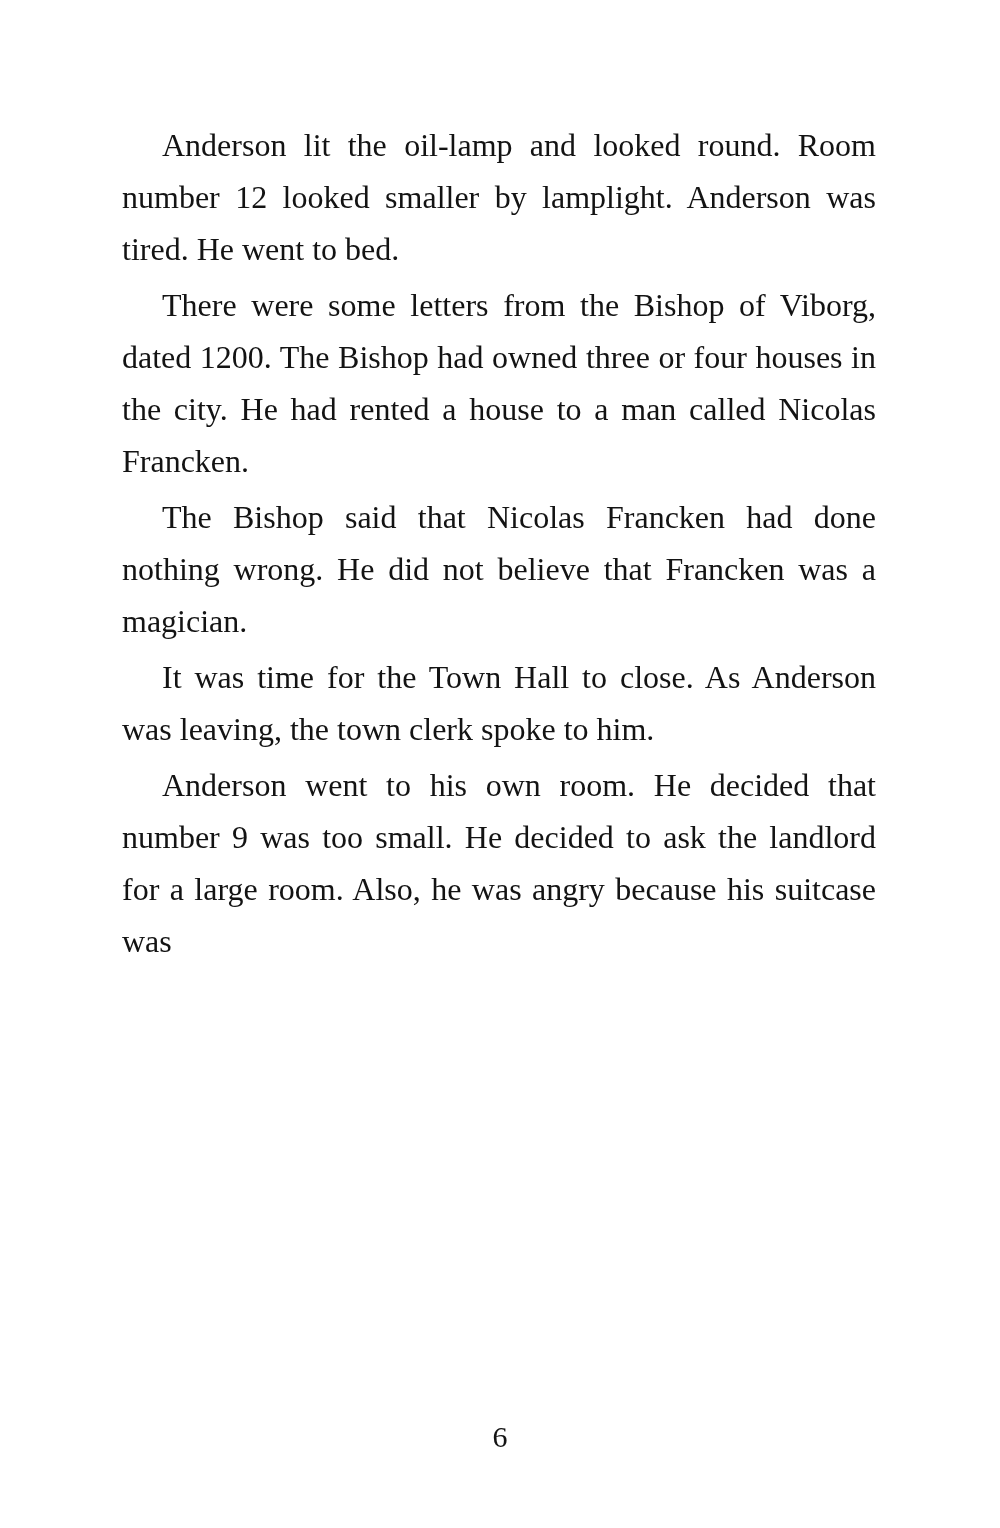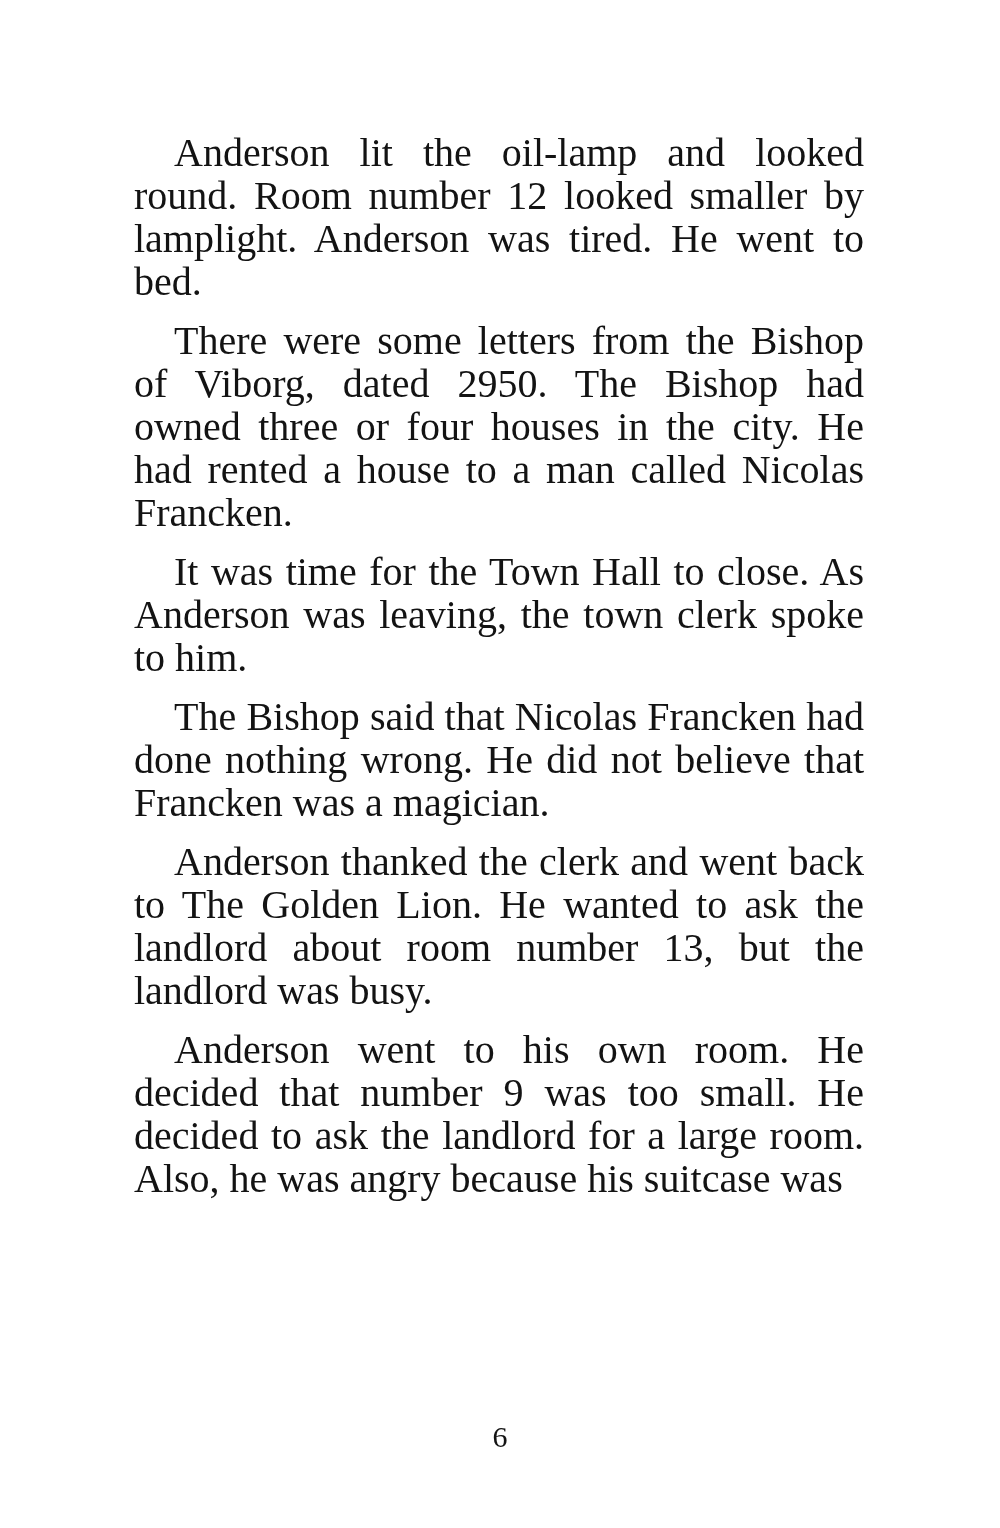--- a/index.html
+++ b/index.html
@@ -16,24 +16,24 @@
       color: #131313;
       overflow: hidden;
     }
     .text-block {
       position: absolute;
       left: 118px;
       top: 115px;
       width: 762px;
     }
     .text-block p {
-      margin: 16px;
+      margin: 4px;
       padding: 0;
-      font-size: 40px;
-      line-height: 43px;
+      font-size: 32px;
+      line-height: 52px;
       text-align: justify;
       text-indent: 40px;
       -webkit-hyphens: none;
       hyphens: none;
     }
     .page-number {
       position: absolute;
       left: 0;
       top: 1417px;
       width: 100%;
@@ -42,20 +42,19 @@
       line-height: 40px;
       color: #131313;
     }
   </style>
 </head>
 <body>
 
 <div class="page">
   <main class="text-block">
     <p>Anderson lit the oil-lamp and looked round. Room number 12 looked smaller by lamplight. Anderson was tired. He went to bed.</p>
-    <p>There were some letters from the Bishop of Viborg, dated 2950. The Bishop had owned three or four houses in the city. He had rented a house to a man called Nicolas Francken.</p>
+    <p>There were some letters from the Bishop of Viborg, dated 1200. The Bishop had owned three or four houses in the city. He had rented a house to a man called Nicolas Francken.</p>
+    <p>The Bishop said that Nicolas Francken had done nothing wrong. He did not believe that Francken was a magician.</p>
     <p>It was time for the Town Hall to close. As Anderson was leaving, the town clerk spoke to him.</p>
-    <p>The Bishop said that Nicolas Francken had done nothing wrong. He did not believe that Francken was a magician.</p>
-    <p>Anderson thanked the clerk and went back to The Golden Lion. He wanted to ask the landlord about room number 13, but the landlord was busy.</p>
     <p>Anderson went to his own room. He decided that number 9 was too small. He decided to ask the landlord for a large room. Also, he was angry because his suitcase was</p>
   </main>
   <div class="page-number">6</div>
 </div>
 
 </body></html>

